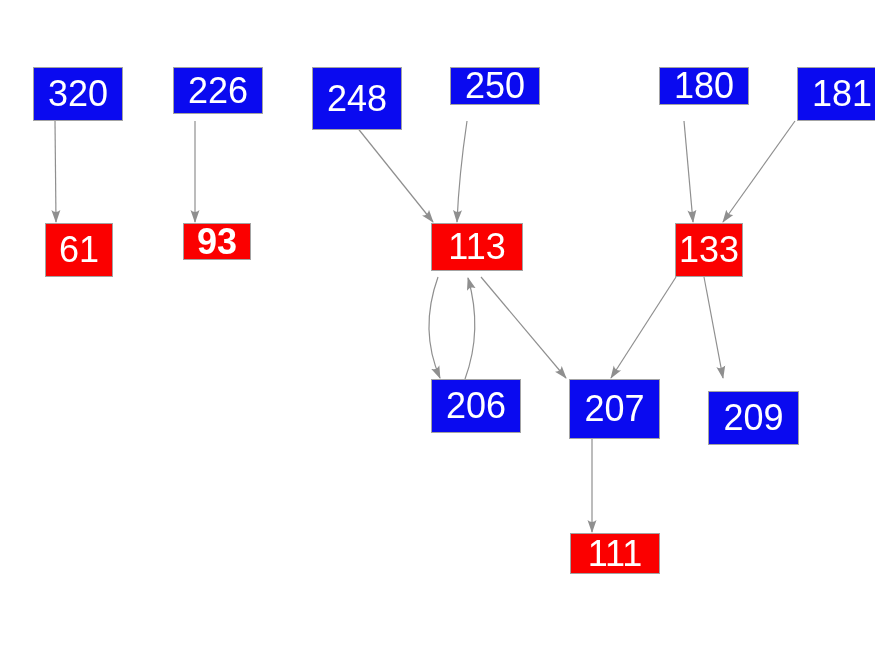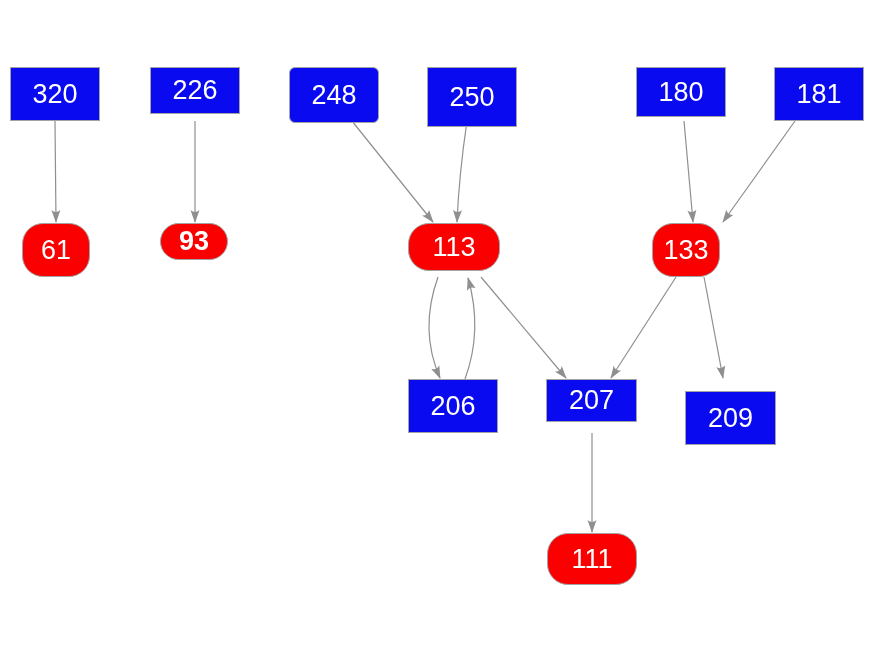--- a/index.html
+++ b/index.html
@@ -28,27 +28,28 @@
     stroke-width: 1.2;
   }
   .node {
     position: absolute;
     display: flex;
     align-items: center;
     justify-content: center;
     box-sizing: border-box;
     border: 1px solid var(--node-border, #a3a3a3);
     color: var(--label, #ffffff);
-    font-size: 27px;
+    font-size: 36px;
     line-height: 1;
     cursor: pointer;
     user-select: none;
+    margin-left: 23px;
   }
   .node.blue { background: var(--blue, #0a0af0); }
-  .node.red  { background: var(--red, #fb0000); border-radius: 21px; }
+  .node.red  { background: var(--red, #fb0000); }
 </style>
 </head>
 <body>
 
 <div class="stage">
   <svg class="edge-layer" width="875" height="656" viewBox="0 0 875 656" xmlns="http://www.w3.org/2000/svg">
     <defs>
       <marker id="arrow" viewBox="0 0 13 10" markerWidth="13" markerHeight="10" markerUnits="userSpaceOnUse" refX="12" refY="5" orient="auto">
         <path d="M 0 0.5 L 13 5 L 0 9.5 Q 4 5 0 0.5 Z" fill="var(--edge, #8f8f8f)"></path>
       </marker>
@@ -67,49 +68,49 @@
         <path class="edge" d="M 704 277 L 723 378" marker-end="url(#arrow)"></path>
         <path class="edge" d="M 592 433 L 592 532" marker-end="url(#arrow)"></path>
       </g>
   </svg>
 <div class="node blue" style="left: 10px; top: 67px; width: 90px; height: 54px;">
       <span>320</span>
     </div>
     <div class="node blue" style="left: 150px; top: 67px; width: 90px; height: 47px;">
       <span>226</span>
     </div>
-    <div class="node blue" style="left: 289px; top: 67px; width: 90px; height: 56px; border-radius: 6px;">
+    <div class="node blue" style="left: 289px; top: 67px; width: 90px; height: 63px;">
       <span>248</span>
     </div>
-    <div class="node blue" style="left: 427px; top: 67px; width: 90px; height: 60px;">
+    <div class="node blue" style="left: 427px; top: 67px; width: 90px; height: 38px;">
       <span>250</span>
     </div>
-    <div class="node blue" style="left: 636px; top: 67px; width: 90px; height: 50px;">
+    <div class="node blue" style="left: 636px; top: 67px; width: 90px; height: 38px;">
       <span>180</span>
     </div>
     <div class="node blue" style="left: 774px; top: 67px; width: 90px; height: 54px; text-align: right;">
       <span>181</span>
     </div>
     <div class="node red" style="left: 22px; top: 223px; width: 68px; height: 54px;">
       <span>61</span>
     </div>
     <div class="node red" style="left: 160px; top: 223px; width: 68px; height: 37px; font-weight: bold;">
       <span>93</span>
     </div>
     <div class="node red" style="left: 408px; top: 223px; width: 92px; height: 48px;">
       <span>113</span>
     </div>
     <div class="node red" style="left: 652px; top: 223px; width: 68px; height: 54px; text-align: center;">
       <span>133</span>
     </div>
     <div class="node blue" style="left: 408px; top: 379px; width: 90px; height: 54px;">
       <span>206</span>
     </div>
-    <div class="node blue" style="left: 546px; top: 379px; width: 91px; height: 43px;">
+    <div class="node blue" style="left: 546px; top: 379px; width: 91px; height: 60px;">
       <span>207</span>
     </div>
     <div class="node blue" style="left: 685px; top: 391px; width: 91px; height: 54px;">
       <span>209</span>
     </div>
-    <div class="node red" style="left: 547px; top: 533px; width: 90px; height: 52px;">
+    <div class="node red" style="left: 547px; top: 533px; width: 90px; height: 41px;">
       <span>111</span>
     </div>
   </div>
 
 </body></html>

